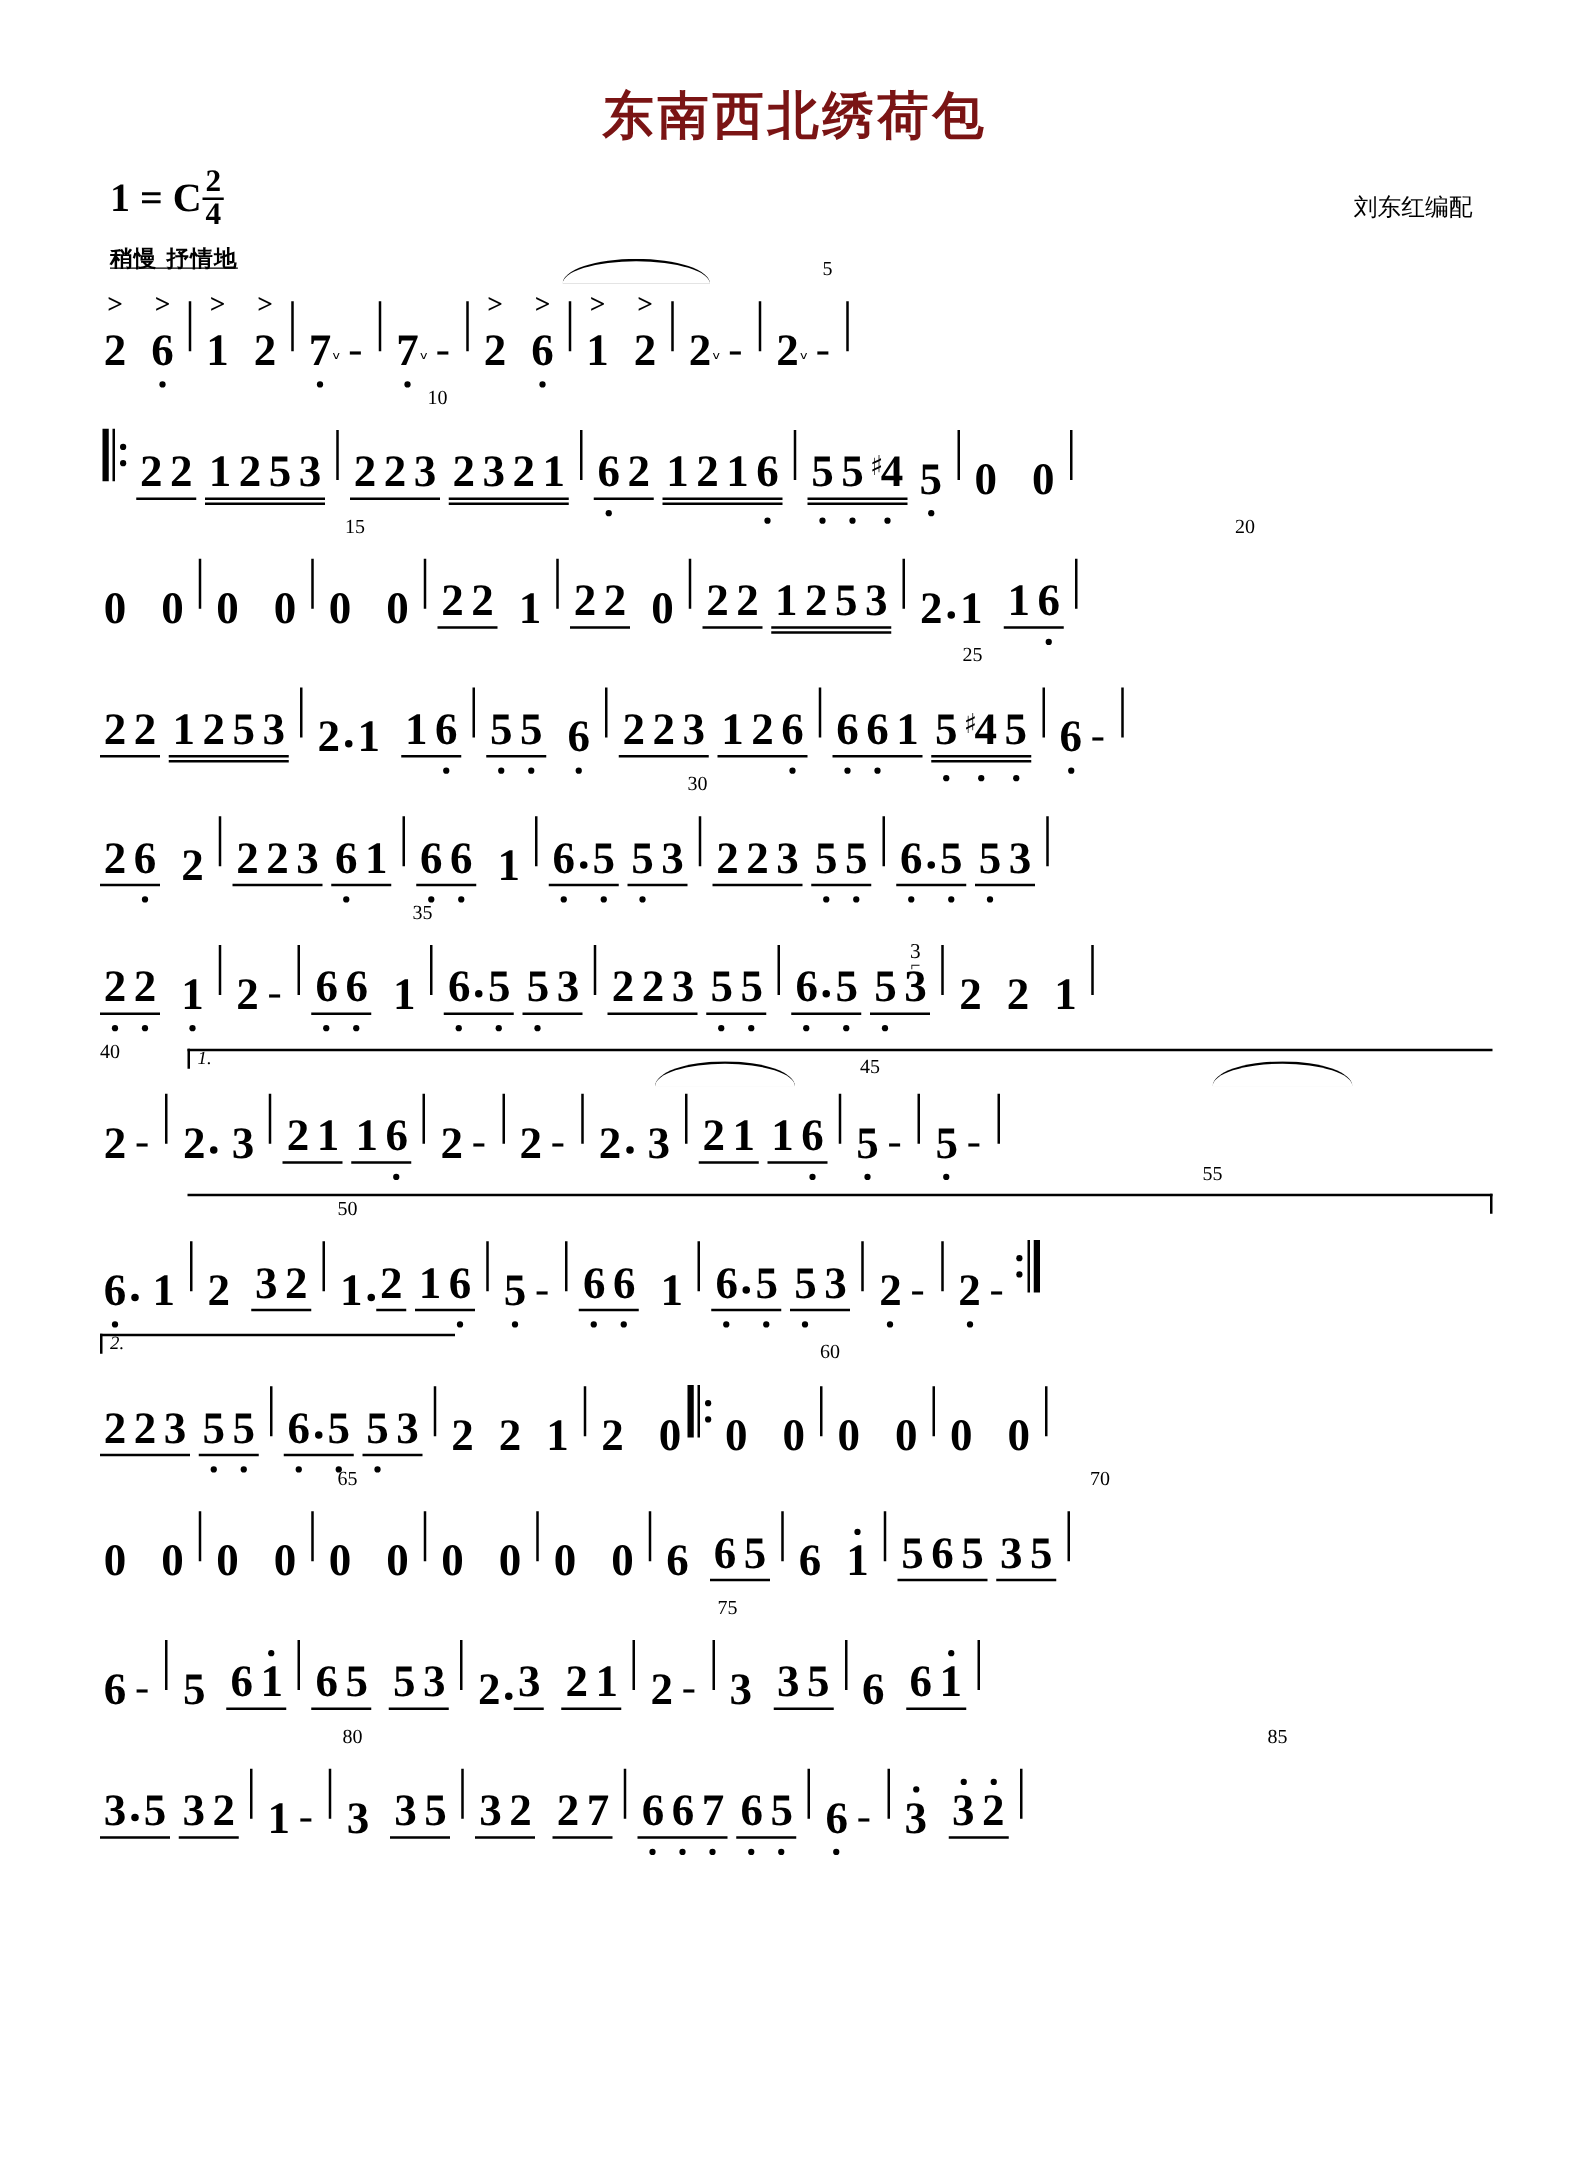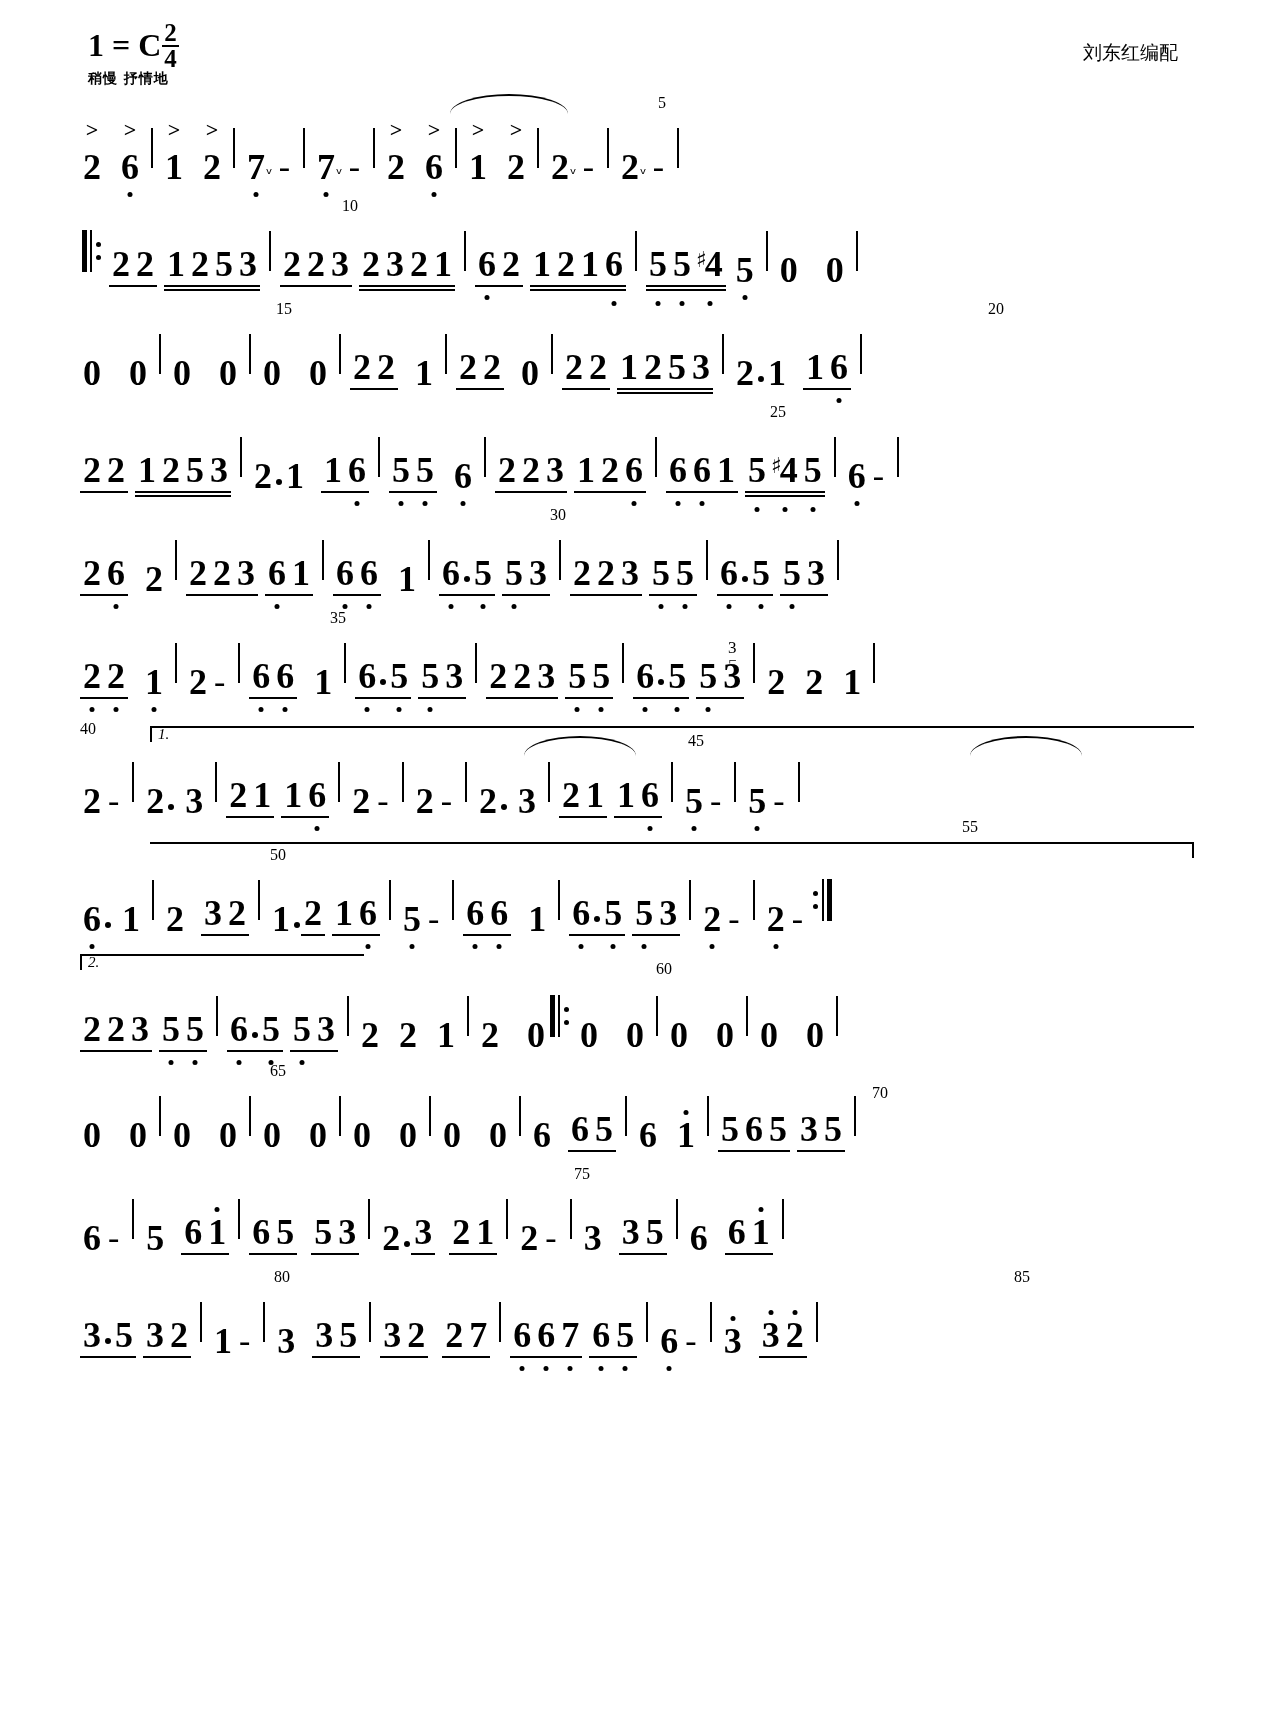--- a/index.html
+++ b/index.html
@@ -77,23 +77,25 @@
     line-height: 0.95;
     font-size: 25px;
     margin-left: 1px;
     position: relative;
     top: 1px;
   }
   .key-frac .num { display: block; border-bottom: 2px solid #000; padding: 0 2px;}
   .key-frac .den { display: block; padding: 0 2px;}
   .tempo {
     font-family: "DejaVu Sans", sans-serif;
-    font-size: 14px;
+    font-size: 18px;
     font-weight: bold;
+    margin-top: 12px;
     letter-spacing: 1px;
+    text-decoration: underline;
   }
 
   .score {
     margin-top: 6px;
     position: relative;
   }
   .sysrow {
     position: relative;
     height: 103px;
   }
@@ -267,20 +269,21 @@
     position:absolute;
     top:-6px; left:50%; transform:translateX(-50%);
     font-size:14px;
   }
 </style>
 </head>
 <body>
 
 <div class="page">
 
+  <div class="title">东南西北绣荷包</div>
 
   <div class="subtitle-row">
     <div class="keyblock">
       <div class="key-line">
         <span>1 = C</span>
         <span class="key-frac">
           <span class="num">2</span>
           <span class="den">4</span>
         </span>
       </div>
@@ -938,21 +941,21 @@
             <span class="note">0</span>
             <span class="sp-l"></span>
             <span class="note">0</span>
           </span>
         <span class="bar"></span>
       </div>
     </div>
 
     <div class="sysrow">
       <div class="meas-num" style="left:190px;">65</div>
-      <div class="meas-num" style="left:792px;margin-top:22px;">70</div>
+      <div class="meas-num" style="left:792px;">70</div>
       <div class="staffline">
         <span class="m">
             <span class="note">0</span>
             <span class="sp-l"></span>
             <span class="note">0</span>
           </span>
         <span class="bar"></span>
         <span class="m">
             <span class="note">0</span>
             <span class="sp-l"></span>

